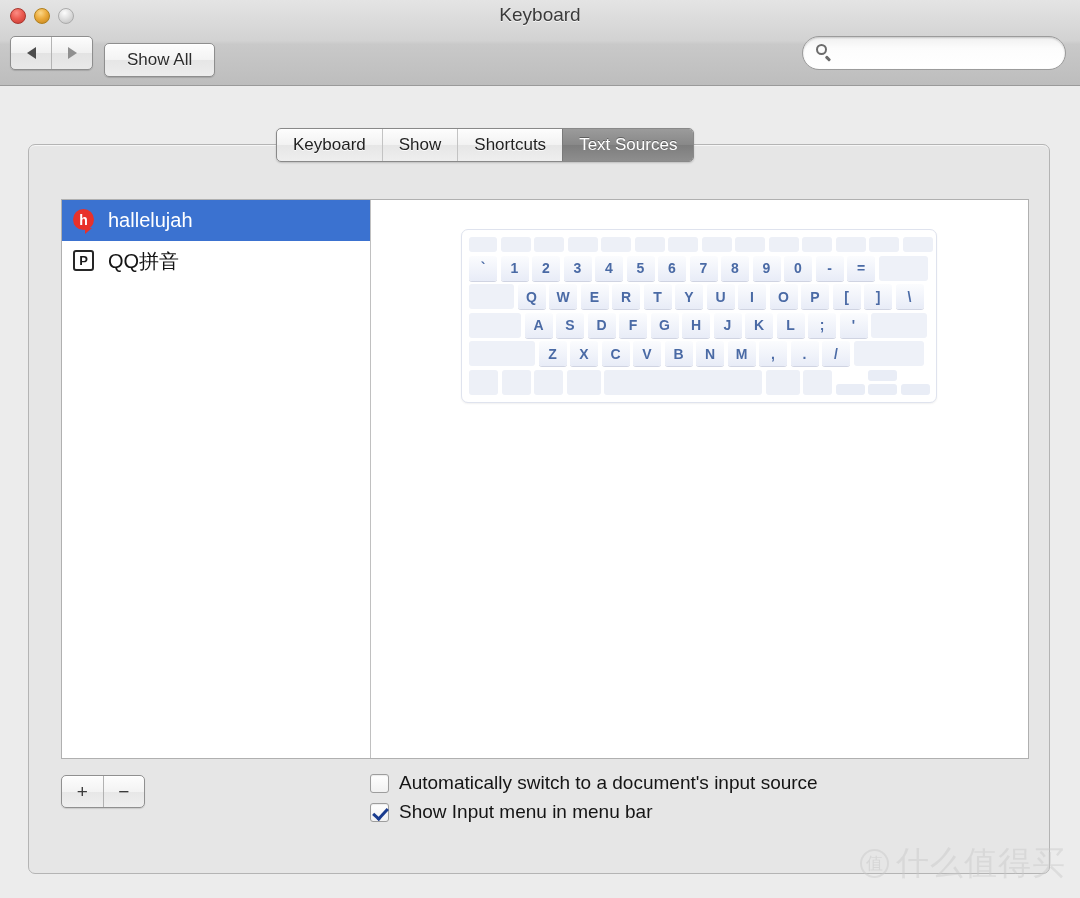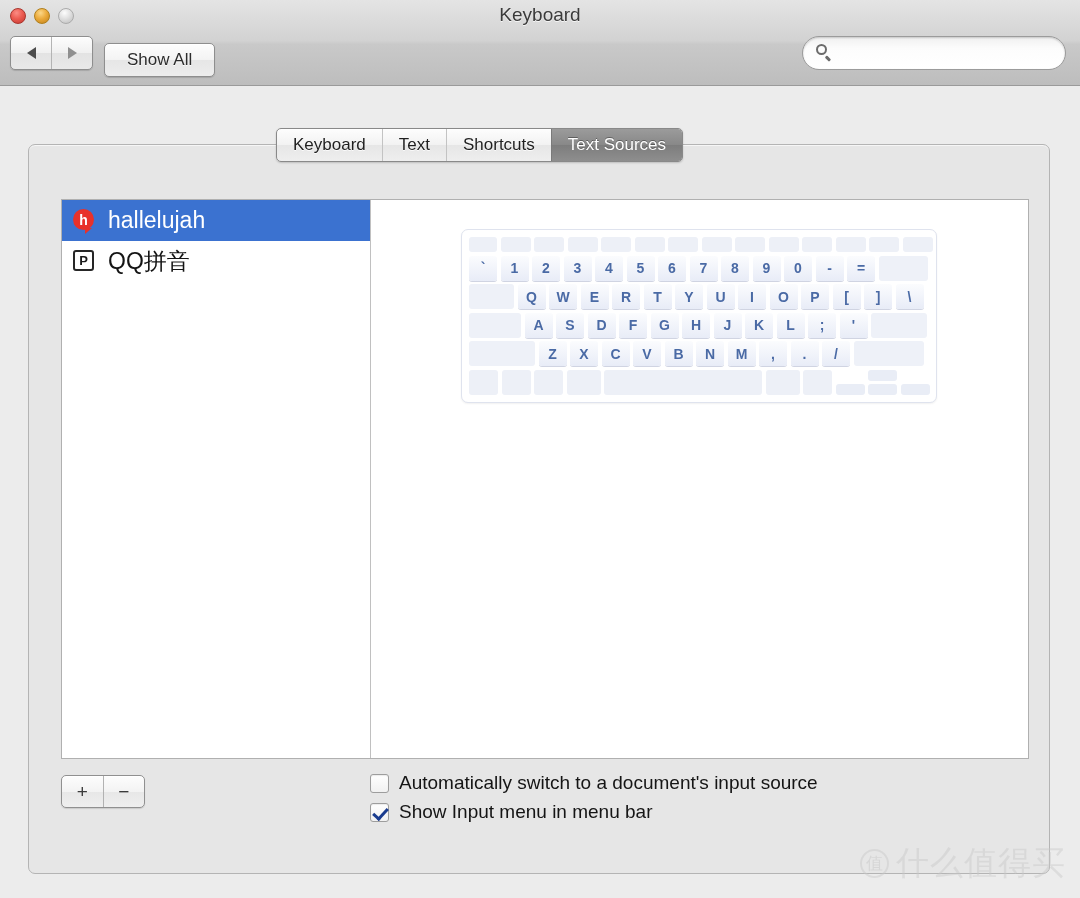--- a/index.html
+++ b/index.html
@@ -236,21 +236,21 @@
   }
   .source-row {
     height: 41px;
     display: flex;
     align-items: center;
     padding-left: 11px;
     box-sizing: border-box;
   }
   .source-row.selected { background: #3b72d0; }
   .source-row .label {
-    font-size: 23px;
+    font-size: 20px;
     color: #141414;
     margin-left: 12px;
   }
   .source-row.selected .label { color: #ffffff; }
 
   
   .icon-box {
     width: 23px; height: 23px;
     flex: 0 0 23px;
     position: relative;
@@ -498,21 +498,21 @@
       <span class="mag"></span>
       <input type="text" value="" placeholder="" style="">
     </div>
   </div>
 
   <div class="tabbar">
     <div class="tab">
       <span>Keyboard</span>
     </div>
     <div class="tab">
-      <span>Text</span>
+      <span>Show</span>
     </div>
     <div class="tab">
       <span>Shortcuts</span>
     </div>
     <div class="tab selected">
       <span>Text Sources</span>
     </div>
   </div>
 
   <div class="panel">

